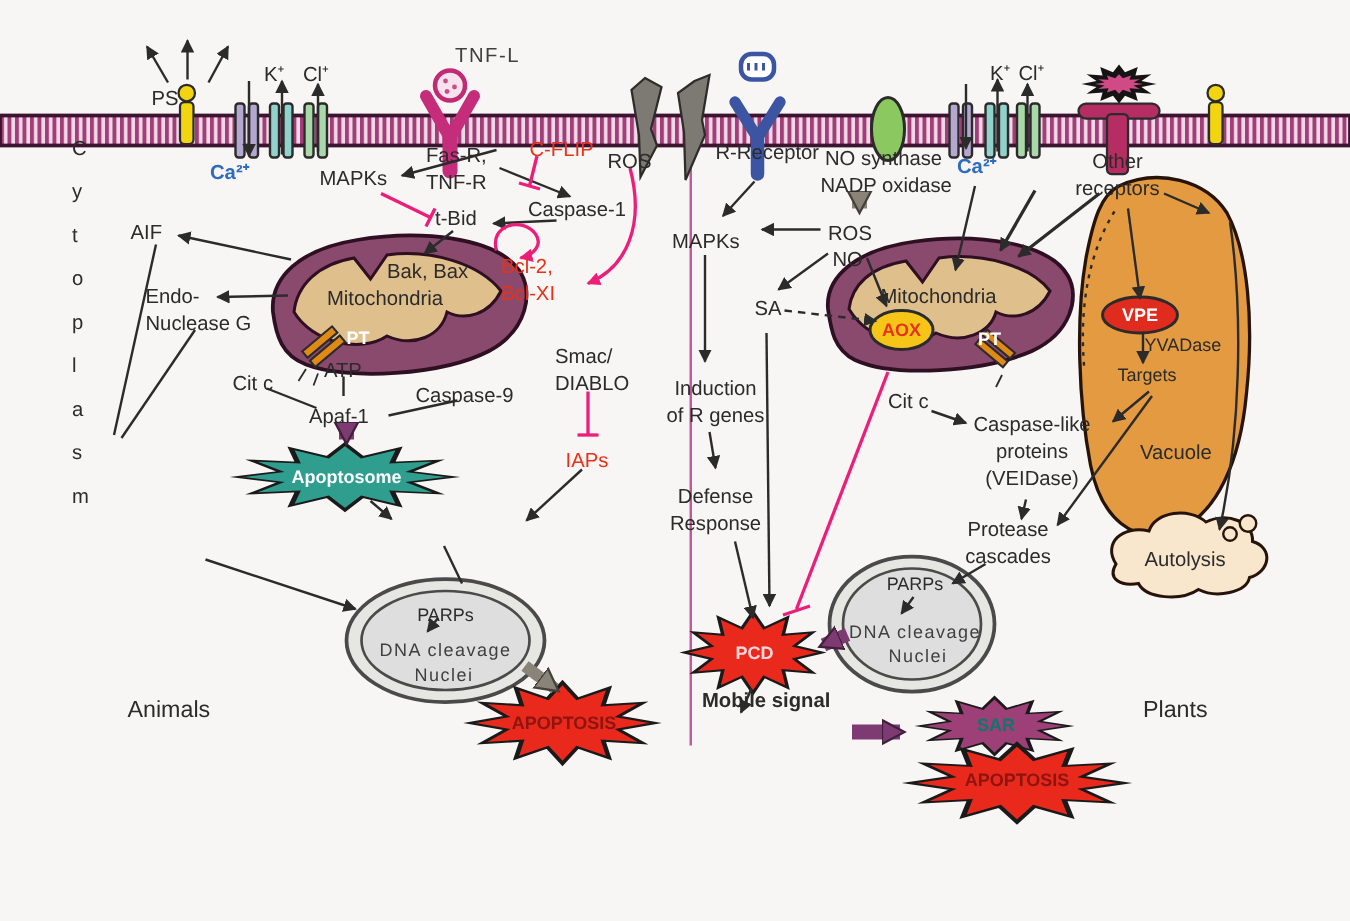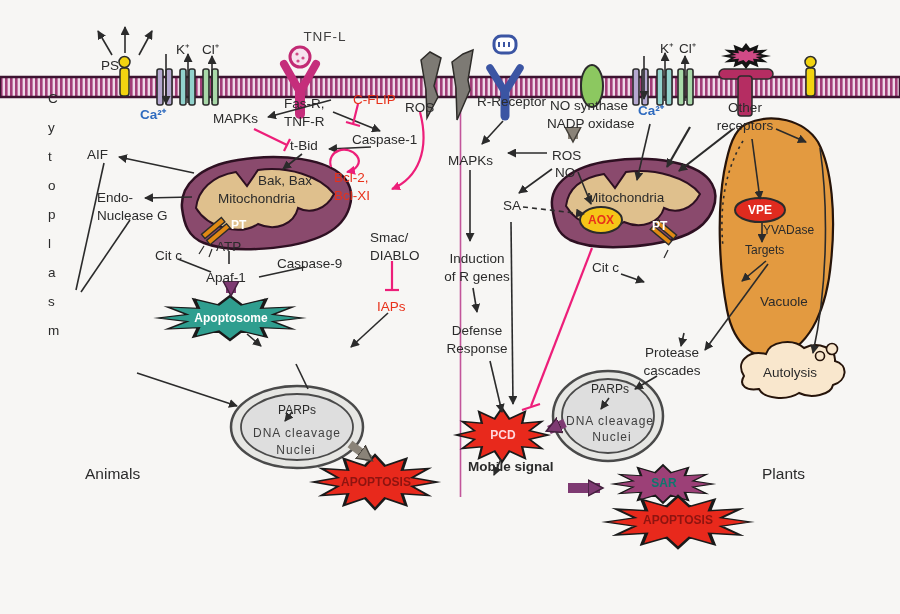--- a/index.html
+++ b/index.html
@@ -293,20 +293,23 @@
 <div class="lbl" style="left:587px;top:189px;">Mitochondria</div>
 <div class="lbl c red sm" style="left:601px;top:213px;font-weight:bold;">AOX</div>
 <div class="lbl white sm" style="left:652px;top:219px;">PT</div>
 <div class="lbl c" style="left:745px;top:99px;">Other
 receptors</div>
 <div class="lbl c white sm" style="left:760px;top:203px;">VPE</div>
 <div class="lbl sm" style="left:763px;top:223px;">YVADase</div>
 <div class="lbl sm" style="left:745px;top:243px;">Targets</div>
 <div class="lbl" style="left:760px;top:293px;">Vacuole</div>
 <div class="lbl" style="left:592px;top:259px;">Cit c</div>
+<div class="lbl c" style="left:688px;top:274px;">Caspase-like
+proteins
+(VEIDase)</div>
 <div class="lbl c" style="left:672px;top:344px;">Protease
 cascades</div>
 <div class="lbl" style="left:763px;top:364px;">Autolysis</div>
 <div class="lbl c" style="left:477px;top:250px;text-align:center;">Induction
 of R genes</div>
 <div class="lbl c" style="left:477px;top:322px;">Defense
 Response</div>
 <div class="lbl c pink-w sm" style="left:503px;top:428px;">PCD</div>
 <div class="lbl c sm" style="left:610px;top:382px;">PARPs</div>
 <div class="lbl c sm dist" style="left:610px;top:414px;">DNA cleavage</div>

